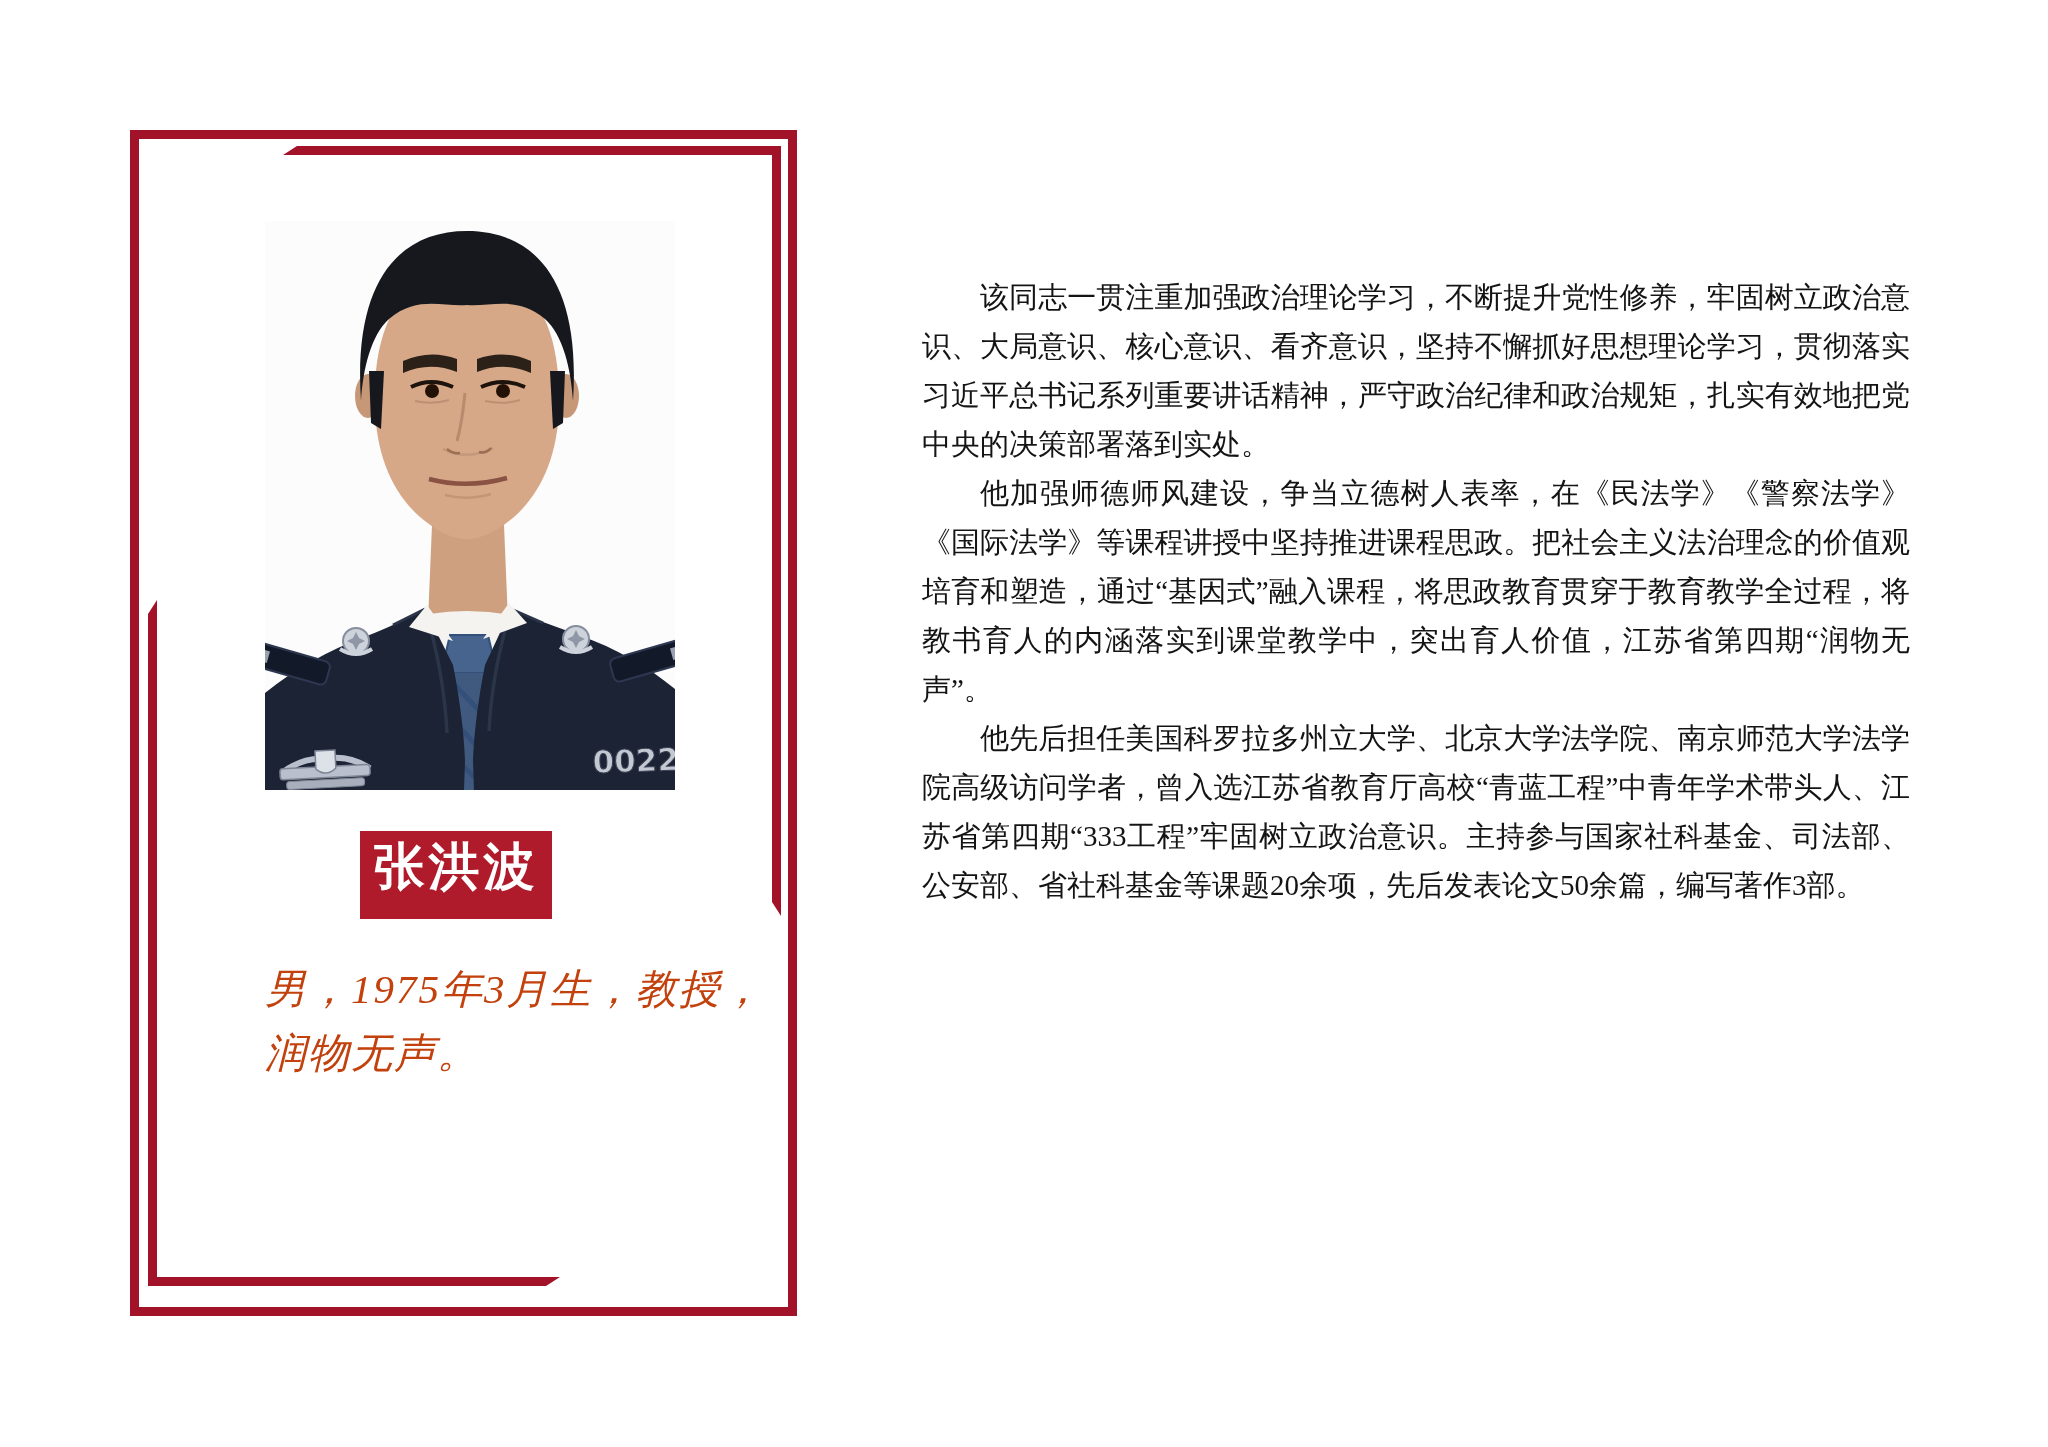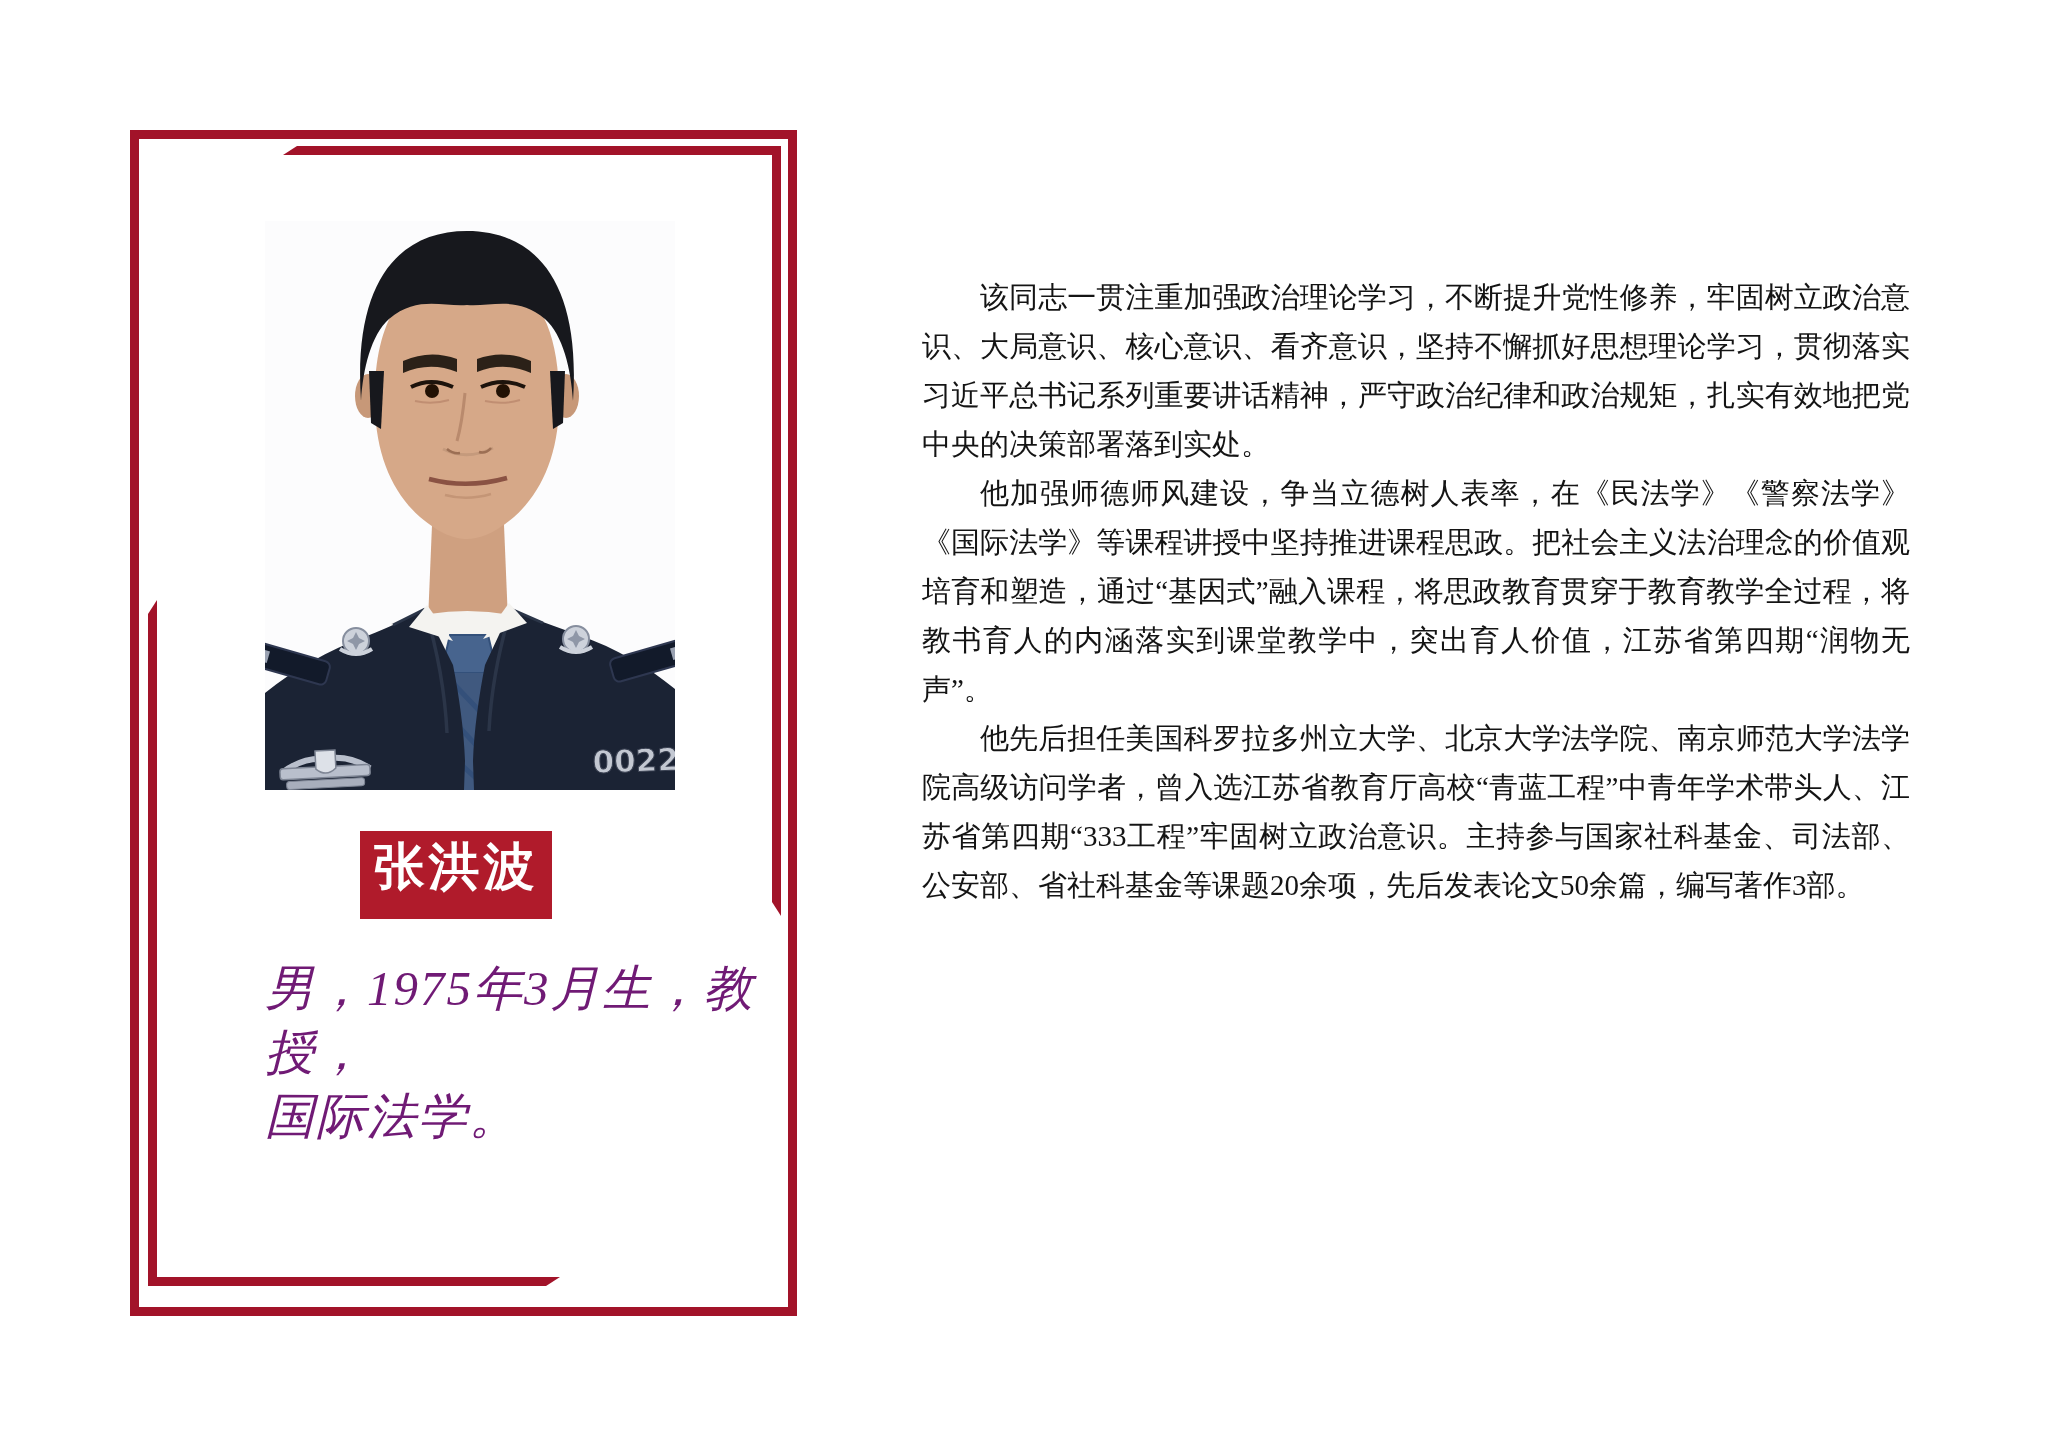--- a/index.html
+++ b/index.html
@@ -47,22 +47,22 @@
     font-family:"Liberation Sans", sans-serif;
     font-size:51px;font-weight:600;
     line-height:72px;text-align:center;
     letter-spacing:4px;
   }
 
   
   .bio{
     left:265px;top:957px;width:500px;
     font-style:italic;
-    font-size:49px;line-height:64px;
-    color:#701a75;
+    font-size:41px;line-height:64px;
+    color:#c2410c;
     letter-spacing:2px;
   }
 
   
   .article{
     left:922px;top:273px;width:988px;
     font-size:29px;line-height:49px;
     color:#141414;
     text-align:justify;
   }
@@ -163,20 +163,20 @@
     <path d="M180,274 Q202,280 226,273" stroke="#c49576" stroke-width="2.5" fill="none"></path>
   </g>
 </svg>
 
 <div class="abs name-box">
   <span>张洪波</span>
 </div>
 
 <div class="abs bio">
   <div>男，1975年3月生，教授，</div>
-  <div>国际法学。</div>
+  <div>润物无声。</div>
 </div>
 
 <div class="abs article">
   <p>该同志一贯注重加强政治理论学习，不断提升党性修养，牢固树立政治意识、大局意识、核心意识、看齐意识，坚持不懈抓好思想理论学习，贯彻落实习近平总书记系列重要讲话精神，严守政治纪律和政治规矩，扎实有效地把党中央的决策部署落到实处。</p>
   <p>他加强师德师风建设，争当立德树人表率，在《民法学》《警察法学》《国际法学》等课程讲授中坚持推进课程思政。把社会主义法治理念的价值观培育和塑造，通过“基因式”融入课程，将思政教育贯穿于教育教学全过程，将教书育人的内涵落实到课堂教学中，突出育人价值，江苏省第四期“润物无声”。</p>
   <p>他先后担任美国科罗拉多州立大学、北京大学法学院、南京师范大学法学院高级访问学者，曾入选江苏省教育厅高校“青蓝工程”中青年学术带头人、江苏省第四期“333工程”牢固树立政治意识。主持参与国家社科基金、司法部、公安部、省社科基金等课题20余项，先后发表论文50余篇，编写著作3部。</p>
 </div>
 
 </body></html>

